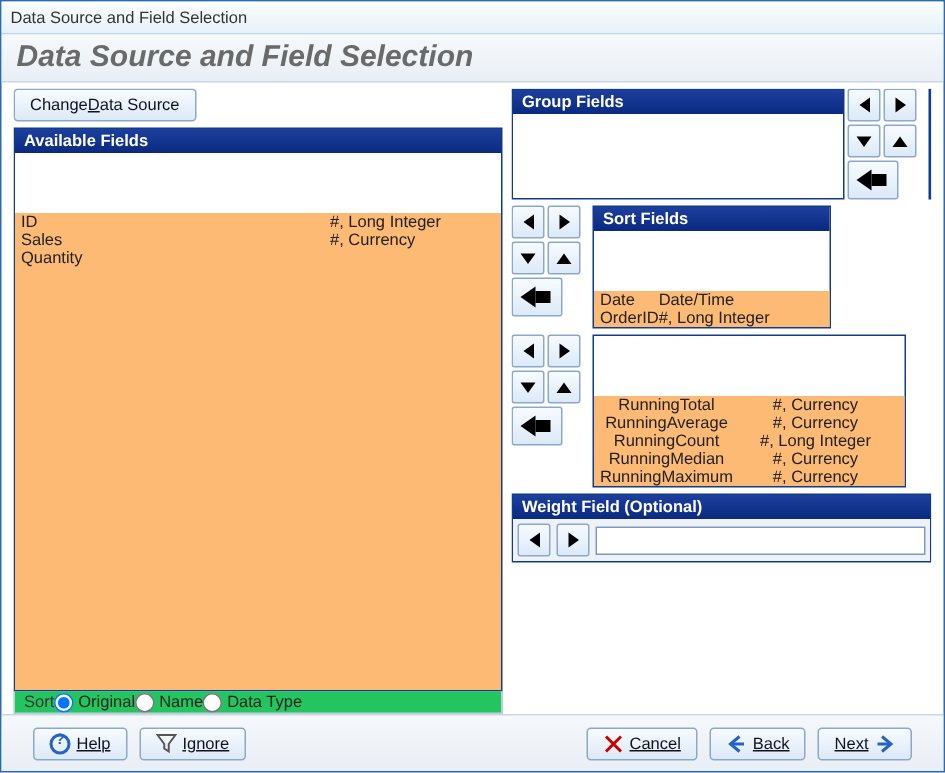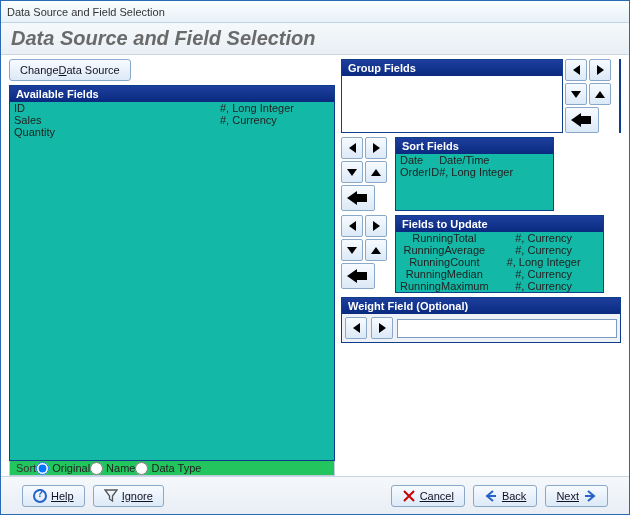--- a/index.html
+++ b/index.html
@@ -39,21 +39,21 @@
     border: 1px solid #8aa9c9; border-radius: 3px; color: #112;
   }
   .btn .ul { text-decoration: underline; }
 
   .panel { border: 1px solid #103d8b; display: flex; flex-direction: column; min-height: 0; background: #fff; }
   .panel-head {
     background: linear-gradient(#1d3f9d,#0a2a80);
     color: #fff; font-weight: bold; font-size: 11px;
     padding: 2px 6px;
   }
-  .panel-body { flex: 1; overflow: auto; background: #14b8a6; }
+  .panel-body { flex: 1; overflow: auto; background: #fdba74; margin-top: 40px; }
   .row2 { display: grid; grid-template-columns: 1fr 110px; font-size: 11px; padding: 0 4px; white-space: nowrap; }
   .row2 > span { overflow: hidden; text-overflow: clip; }
 
   .available { flex: 1; margin-top: 4px; }
   .sort-bar { height: 15px; display: flex; align-items: center; gap: 0; padding: 0 6px; border: 1px solid #c1cddd; border-top: none; background: #22c55e; }
   .radio { display: inline-flex; align-items: center; gap: 3px; }
   .radio input { margin: 0; }
 
   
   .group { display: flex; flex-direction: row; gap: 2px; }
@@ -246,21 +246,20 @@
               </div>
               <div class="arrow-row">
                 <div class="arr-btn arr-big">
                     <div class="big-arrow-left">
                       <span class="shadow"></span>
                     </div>
                   </div>
               </div>
             </div>
             <div class="panel update-fields-panel" style="flex:1">
-              <div class="panel-head">Fields to Update</div>
               <div class="panel-body scroll-y" id="update-body">
                   <div class="row2">
                     <span>RunningTotal</span>
                     <span>#, Currency</span>
                   </div>
                   <div class="row2">
                     <span>RunningAverage</span>
                     <span>#, Currency</span>
                   </div>
                   <div class="row2">

